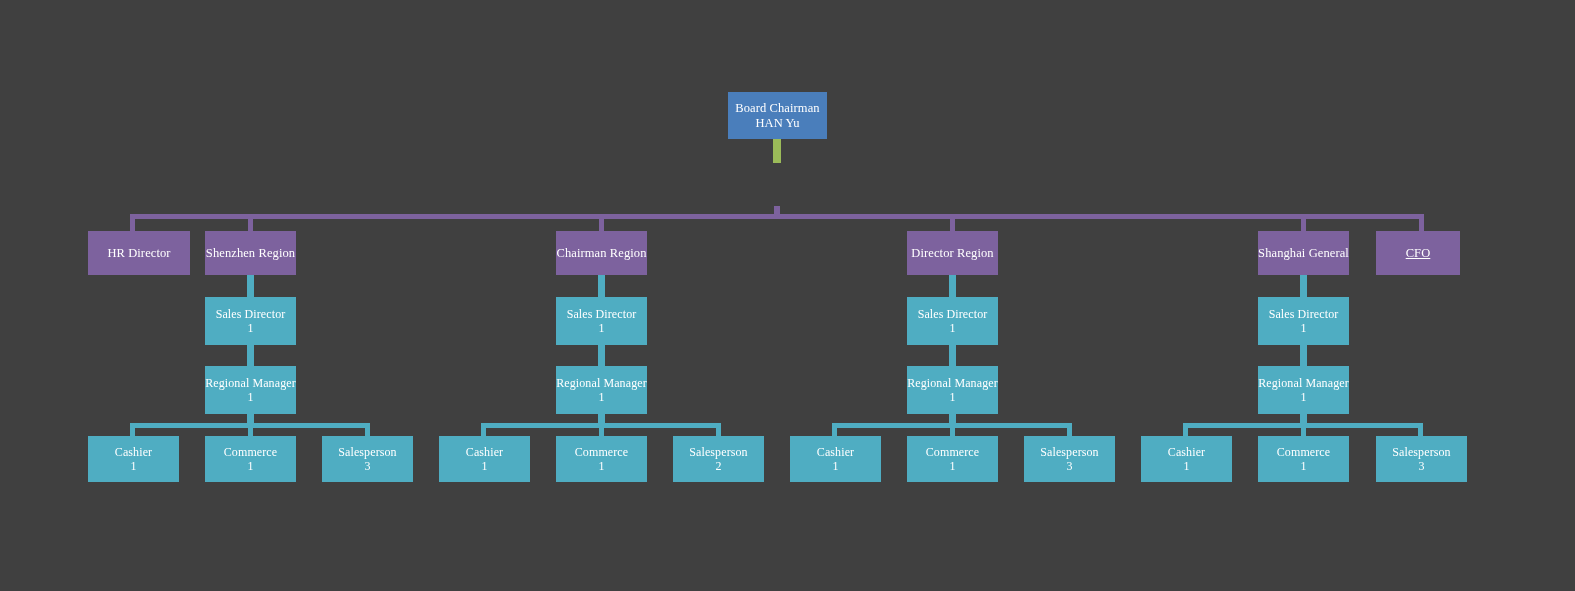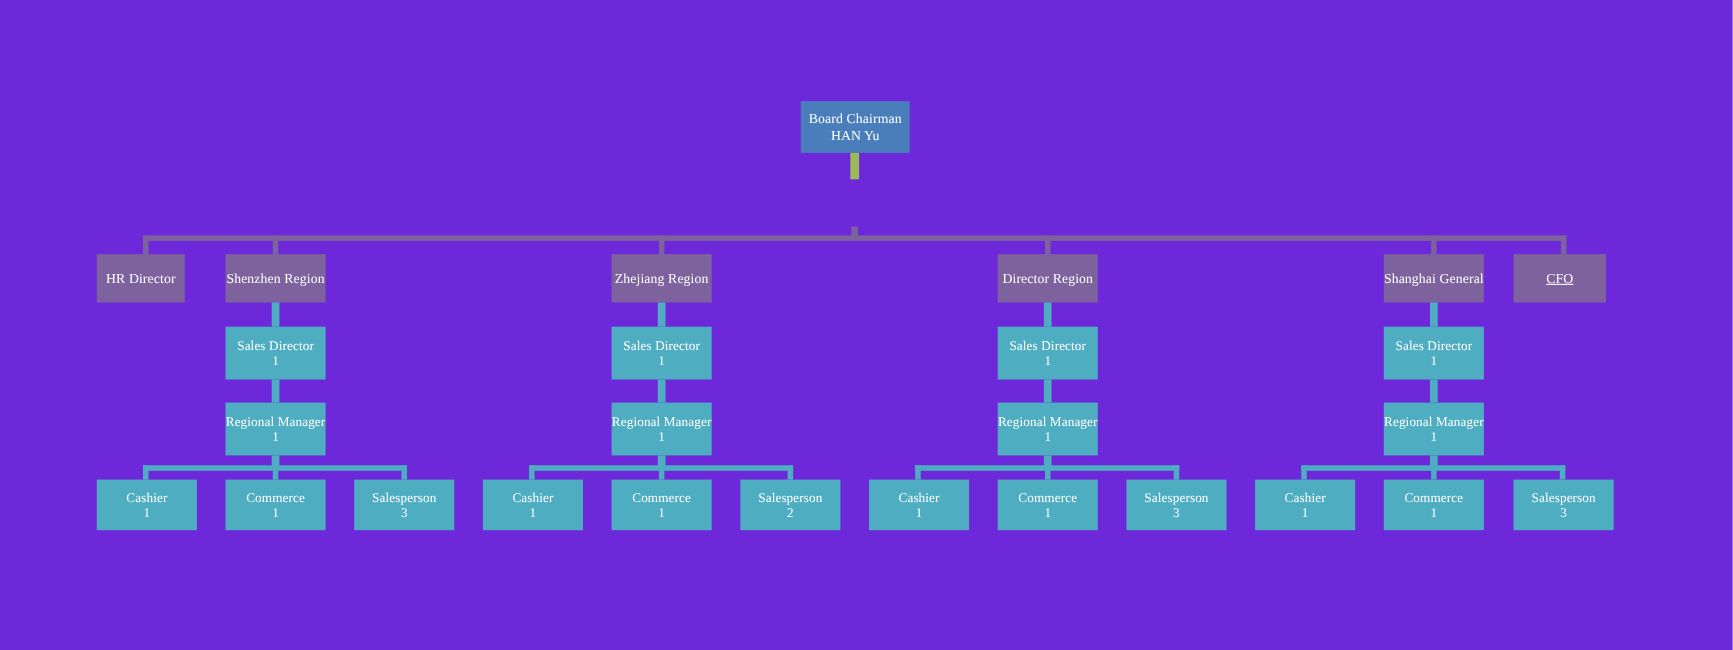--- a/index.html
+++ b/index.html
@@ -11,21 +11,21 @@
   body {
     font-family: "Liberation Serif", "DejaVu Serif", serif;
     width: 1575px;
     height: 591px;
     overflow: hidden;
   }
   #chart-canvas {
     position: relative;
     width: 1575px;
     height: 591px;
-    background: #6d28d9;
+    background: #404040;
   }
   .node {
     position: absolute;
     box-sizing: border-box;
     display: flex;
     flex-direction: column;
     align-items: center;
     justify-content: center;
     text-align: center;
     color: #ffffff;
@@ -82,30 +82,30 @@
 
   <div class="conn conn-purple" style="left:130px; top:214px; width:1294px; height:5px;"></div>
 
   <div class="conn conn-purple" style="left:130px; top:214px; width:5px; height:17px;"></div>
   <div class="conn conn-purple" style="left:248px; top:214px; width:5px; height:17px;"></div>
   <div class="conn conn-purple" style="left:599px; top:214px; width:5px; height:17px;"></div>
   <div class="conn conn-purple" style="left:950px; top:214px; width:5px; height:17px;"></div>
   <div class="conn conn-purple" style="left:1301px; top:214px; width:5px; height:17px;"></div>
   <div class="conn conn-purple" style="left:1419px; top:214px; width:5px; height:17px;"></div>
 
-  <div class="node node-purple" style="left:88px; top:231px; width:80px; height:44px;">
+  <div class="node node-purple" style="left:88px; top:231px; width:102px; height:44px;">
     <span class="line1">HR Director</span>
   </div>
 
   <div class="node node-purple" style="left:205px; top:231px; width:91px; height:44px;">
     <span class="line1">Shenzhen Region</span>
   </div>
 
   <div class="node node-purple" style="left:556px; top:231px; width:91px; height:44px;">
-    <span class="line1">Zhejiang Region</span>
+    <span class="line1">Chairman Region</span>
   </div>
 
   <div class="node node-purple" style="left:907px; top:231px; width:91px; height:44px;">
     <span class="line1">Director Region</span>
   </div>
 
   <div class="node node-purple" style="left:1258px; top:231px; width:91px; height:44px;">
     <span class="line1">Shanghai General</span>
   </div>
 

